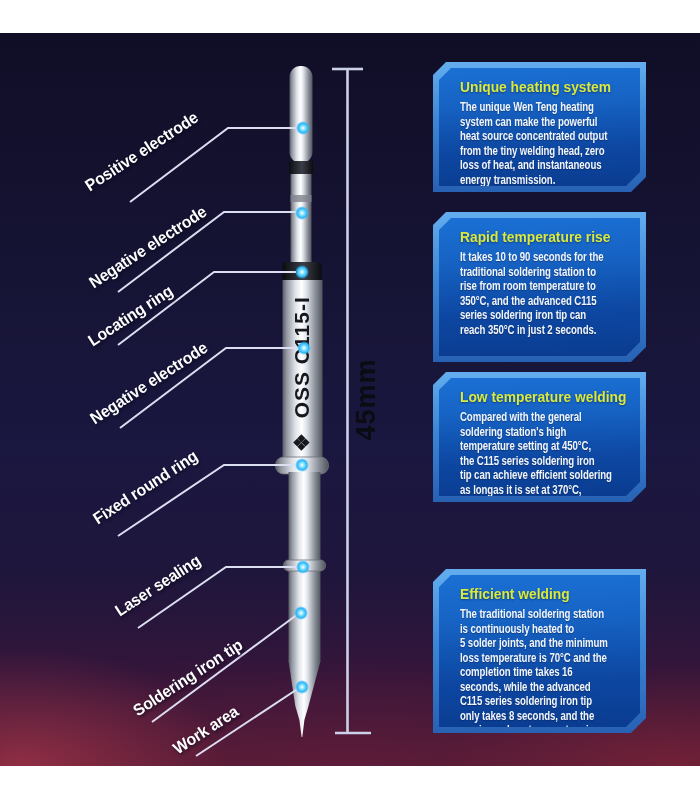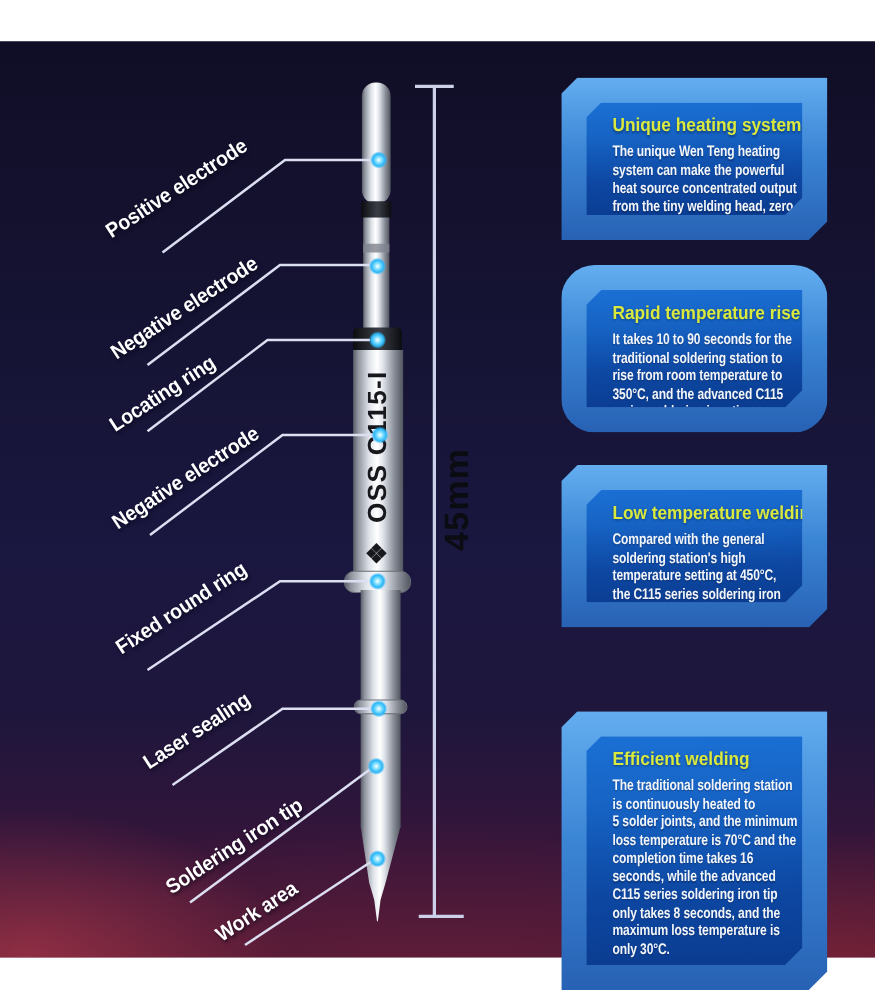--- a/index.html
+++ b/index.html
@@ -32,30 +32,30 @@
     position:absolute;left:306px;top:384px;width:120px;text-align:center;
     transform:rotate(-90deg);font-size:27px;font-weight:bold;color:#0b0b12;
     letter-spacing:1px;
   }
 
   
   .box{
     position:absolute;left:433px;width:213px;
     background:linear-gradient(180deg,#63adef 0%,#3c86d6 45%,#2761b4 100%);
     clip-path:polygon(13px 0, 100% 0, 100% calc(100% - 15px), calc(100% - 15px) 100%, 0 100%, 0 13px);
-    padding:20px;box-sizing:border-box;margin-left:16px;
+    padding:6px;box-sizing:border-box;
   }
   .box-inner{
     width:100%;height:100%;box-sizing:border-box;
     clip-path:polygon(12px 0, 100% 0, 100% calc(100% - 14px), calc(100% - 14px) 100%, 0 100%, 0 12px);
     background:linear-gradient(178deg,#1b70d4 0%,#1663c4 30%,#0d47a2 68%,#0a3c90 100%);
     padding:9px 8px 8px 21px;
   }
-  .box1{top:62px;height:130px;} .box2{top:212px;height:134px;border-radius:27px;}
-  .box3{top:372px;height:130px;} .box4{top:569px;height:223px;}
+  .box1{top:62px;height:130px;} .box2{top:212px;height:150px;}
+  .box3{top:372px;height:130px;} .box4{top:569px;height:164px;}
   .box-title{
     color:#d9e93d;font-weight:bold;font-size:15px;margin:1px 0 5px 0;
     transform:scaleX(.92);transform-origin:0 0;white-space:nowrap;
     text-shadow:0 1px 2px rgba(5,20,60,.5);
   }
   .box-body{
     color:#f2f6fa;font-weight:bold;font-size:12.2px;line-height:1.19;
     white-space:pre-line;width:228px;transform:scaleX(.79);transform-origin:0 0;
     letter-spacing:-.1px;text-shadow:0 1px 1px rgba(5,20,60,.4);
   }

